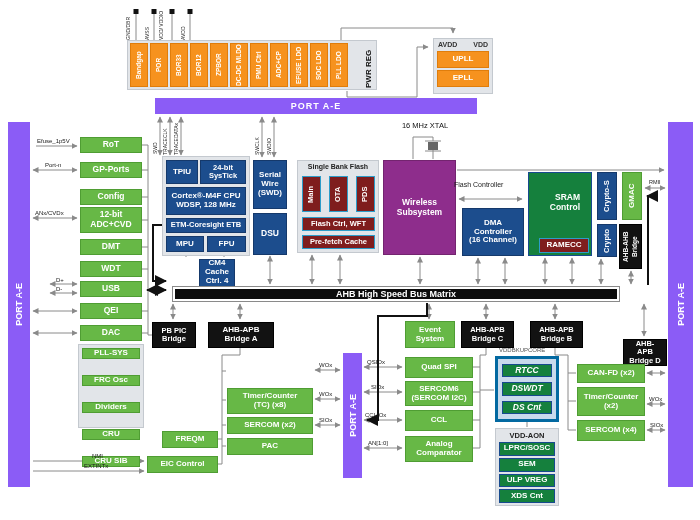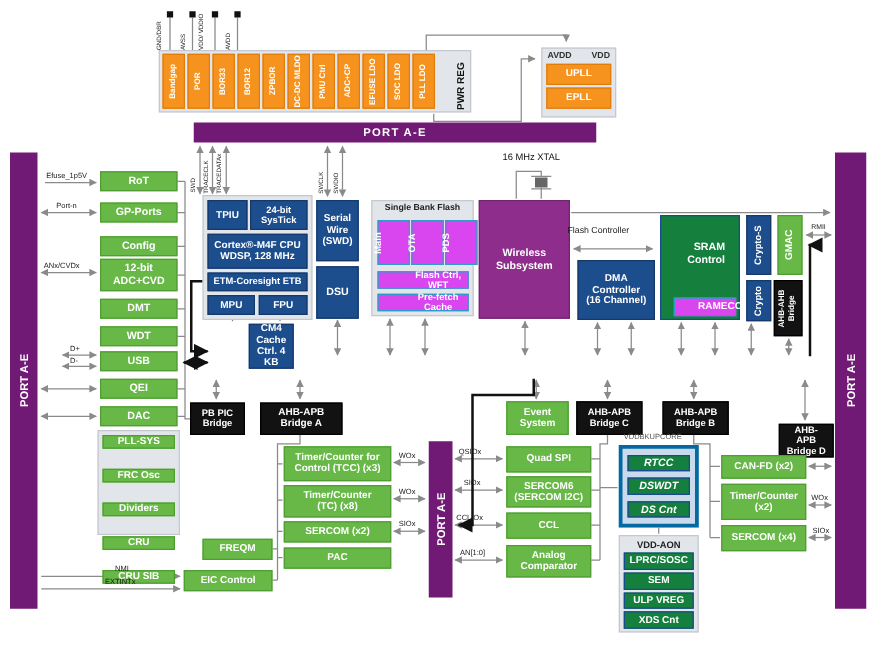--- a/index.html
+++ b/index.html
@@ -3,28 +3,28 @@
 <meta charset="utf-8">
 <style>
   html,body{margin:0;padding:0;background:#fff;}
   #canvas{position:relative;width:700px;height:520px;background:#fff;overflow:hidden;
           font-family:"Liberation Sans",sans-serif;}
   .blk{position:absolute;display:flex;align-items:center;justify-content:center;
        text-align:center;font-weight:bold;color:#fff;line-height:1.12;box-sizing:border-box;}
   .green{background:#67b846;border:1px solid #4f9d33;}
   .dblue{background:#1c4d8d;border:1px solid #15396b;}
   .mblue{background:#15803d;border:1px solid #174a8e;text-align:right;}
-  .lblue{background:#d946ef;border:1px solid #2d9cc9;padding-left:24px;}
+  .lblue{background:#7f1d1d;border:1px solid #2d9cc9;}
   .orange{background:#f6921e;border:1px solid #e07d0b;}
   .purple{background:#8e2d8c;border:1px solid #73246f;}
   .blackblk{background:#121212;border:1px solid #000;color:#fff;}
   .grayc{position:absolute;background:#e2e5e9;border:1px solid #c4c9cf;box-sizing:border-box;}
   .bluec{position:absolute;background:#c9daec;border:3px solid #0369a1;box-sizing:border-box;font-style:italic;}
   .vert{writing-mode:vertical-rl;transform:rotate(180deg);}
-  .portbar{position:absolute;background:#701a75;color:#fff;display:flex;align-items:center;
+  .portbar{position:absolute;background:#8b5cf6;color:#fff;display:flex;align-items:center;
            justify-content:center;font-weight:bold;box-sizing:border-box;}
   .sig{position:absolute;font-size:6px;color:#1a1a1a;white-space:nowrap;}
   .sigv{position:absolute;font-size:5px;color:#1a1a1a;writing-mode:vertical-rl;
         transform:rotate(180deg);white-space:nowrap;letter-spacing:0;}
   .title7{position:absolute;font-size:7px;font-weight:bold;color:#222;text-align:center;}
   svg.overlay{position:absolute;left:0;top:0;pointer-events:none;}
   .busbar{position:absolute;background:#0d0d0d;border:1px solid #8a8a8a;box-shadow:inset 0 0 0 2px #fff;
           display:flex;align-items:center;justify-content:center;color:#fff;font-weight:bold;box-sizing:border-box;}
 </style>
 </head>
@@ -210,29 +210,29 @@
   <div class="blk mblue" style="left:528px;top:172px;width:64px;height:84px;font-size:8.5px;align-items:flex-start;padding-top:20px;justify-content:center;">
     <span style="width:40px;">SRAM Control</span>
     </div>
   <div class="blk lblue" style="left:539px;top:238px;width:50px;height:15px;font-size:8px;">RAMECC</div>
   <div class="blk dblue vert" style="left:597px;top:172px;width:20px;height:48px;font-size:7.5px;">Crypto-S</div>
   <div class="blk dblue vert" style="left:597px;top:224px;width:20px;height:33px;font-size:7.5px;">Crypto</div>
   <div class="blk green vert" style="left:622px;top:172px;width:20px;height:48px;font-size:8px;">GMAC</div>
   <div class="blk blackblk vert" style="left:619px;top:224px;width:23px;height:45px;font-size:6.5px;line-height:1.3;">AHB-AHB Bridge</div>
   <div class="sig" style="left:649px;top:179px;font-size:5.5px;">RMII</div>
 
+  <div class="busbar" style="left:172px;top:286px;width:448px;height:16px;font-size:9px;">AHB High Speed Bus Matrix</div>
 
   <div class="blk blackblk" style="left:152px;top:322px;width:44px;height:26px;font-size:7.5px;padding:0 4px;">PB PIC Bridge</div>
   <div class="blk blackblk" style="left:208px;top:322px;width:66px;height:26px;font-size:8px;padding:0 8px;">AHB-APB Bridge A</div>
   <div class="blk green" style="left:405px;top:321px;width:50px;height:27px;font-size:8px;padding:0 6px;">Event System</div>
   <div class="blk blackblk" style="left:461px;top:321px;width:53px;height:27px;font-size:7.5px;padding:0 6px;">AHB-APB Bridge C</div>
   <div class="blk blackblk" style="left:530px;top:321px;width:53px;height:27px;font-size:7.5px;padding:0 6px;">AHB-APB Bridge B</div>
   <div class="blk blackblk" style="left:623px;top:339px;width:44px;height:27px;font-size:7.5px;padding:0 4px;">AHB-APB Bridge D</div>
 
-  <div class="blk green" style="left:227px;top:357px;width:86px;height:28px;font-size:8px;padding:0 4px;">Timer/Counter for Control (TCC) (x3)</div>
   <div class="blk green" style="left:227px;top:388px;width:86px;height:26px;font-size:8px;padding:0 10px;">Timer/Counter (TC) (x8)</div>
   <div class="blk green" style="left:227px;top:417px;width:86px;height:17px;font-size:8px;">SERCOM (x2)</div>
   <div class="blk green" style="left:227px;top:438px;width:86px;height:17px;font-size:8px;">PAC</div>
   <div class="blk green" style="left:162px;top:431px;width:56px;height:17px;font-size:8px;">FREQM</div>
   <div class="blk green" style="left:147px;top:456px;width:71px;height:17px;font-size:8px;">EIC Control</div>
 
   <div class="sig" style="left:319px;top:362px;">WOx</div>
   <div class="sig" style="left:319px;top:391px;">WOx</div>
   <div class="sig" style="left:319px;top:417px;">SIOx</div>
 

